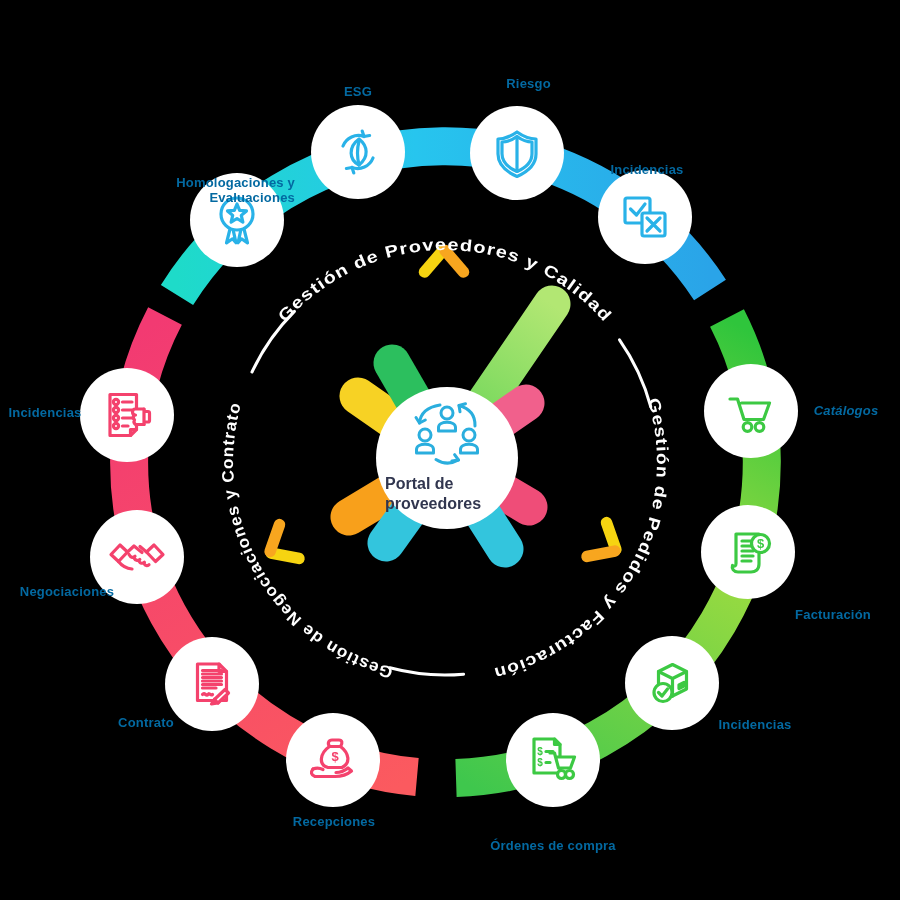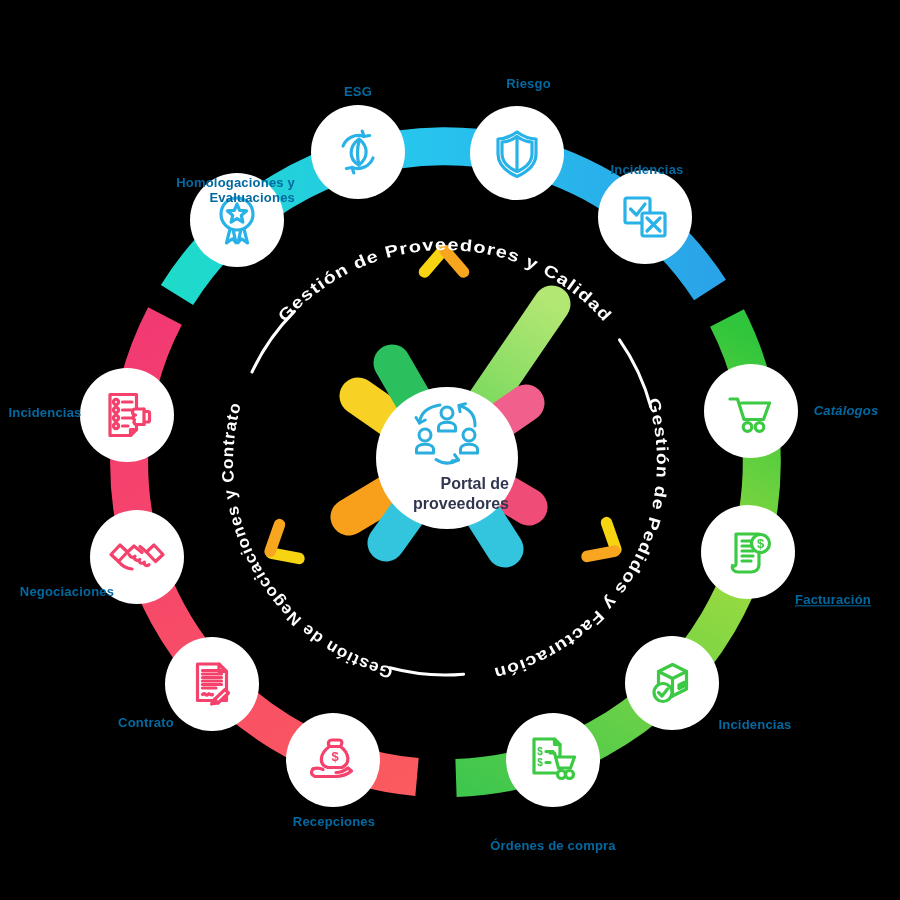--- a/index.html
+++ b/index.html
@@ -16,21 +16,21 @@
   .dollar.sm{font-size:10px;}
   .dollar.o2{fill:#3cc943;}
   .dollar.n2{fill:#f4426d;}
   .curved{font:700 16.5px "Liberation Sans",sans-serif;fill:#ffffff;letter-spacing:1px;}
   .lbl{position:absolute;transform:translate(-50%,-50%);color:#0369a1;
        font:700 13px "Liberation Sans",sans-serif;text-align:right;
        letter-spacing:.2px;white-space:nowrap;line-height:1.18;}
   .lbl.wrap{white-space:normal;width:134px;margin-top:39px;}
   .center-label{position:absolute;transform:translate(-50%,-50%);left:447px;top:494px;
        width:124px;color:#31364f;font:700 16px "Liberation Sans",sans-serif;
-       text-align:right;line-height:1.22;}
+       text-align:left;line-height:1.22;}
 </style>
 </head>
 <body>
 
 <div class="stage">
 <svg viewBox="0 0 900 900" width="900" height="900">
   <defs>
     <linearGradient id="gArcQ" gradientUnits="userSpaceOnUse" x1="177" y1="295" x2="710" y2="290">
       <stop offset="0" stop-color="#1edbc9"></stop>
           <stop offset="0.45" stop-color="#27c5ee"></stop>
@@ -252,21 +252,21 @@
       <path d="M 17,-6 V 9.5 M 17,-3.5 H 21 Q 22.5,-3.5 22.5,-2 V 5.5 Q 22.5,7 21,7 H 17" fill="#ffffff"></path>
     </g>
   </g>
 </svg>
 
 <div class="lbl wrap" style="left:228px;top:151px;">Homologaciones y Evaluaciones</div>
 <div class="lbl" style="left:358px;top:92px;">ESG</div>
 <div class="lbl" style="left:516px;top:84px;padding-left:25px;">Riesgo</div>
 <div class="lbl" style="left:647px;top:142px;margin-top:28px;">Incidencias</div>
 <div class="lbl" style="left:846px;top:411px;font-style:italic;">Catálogos</div>
-<div class="lbl" style="left:833px;top:600px;text-decoration:underline;">Facturación</div>
+<div class="lbl" style="left:833px;top:615px;">Facturación</div>
 <div class="lbl" style="left:755px;top:725px;">Incidencias</div>
 <div class="lbl" style="left:553px;top:846px;">Órdenes de compra</div>
 <div class="lbl" style="left:334px;top:822px;">Recepciones</div>
 <div class="lbl" style="left:146px;top:723px;">Contrato</div>
 <div class="lbl" style="left:54px;top:592px;margin-left:13px;">Negociaciones</div>
 <div class="lbl" style="left:45px;top:413px;">Incidencias</div>
 
 <div class="center-label">Portal de proveedores</div>
 </div>
 

